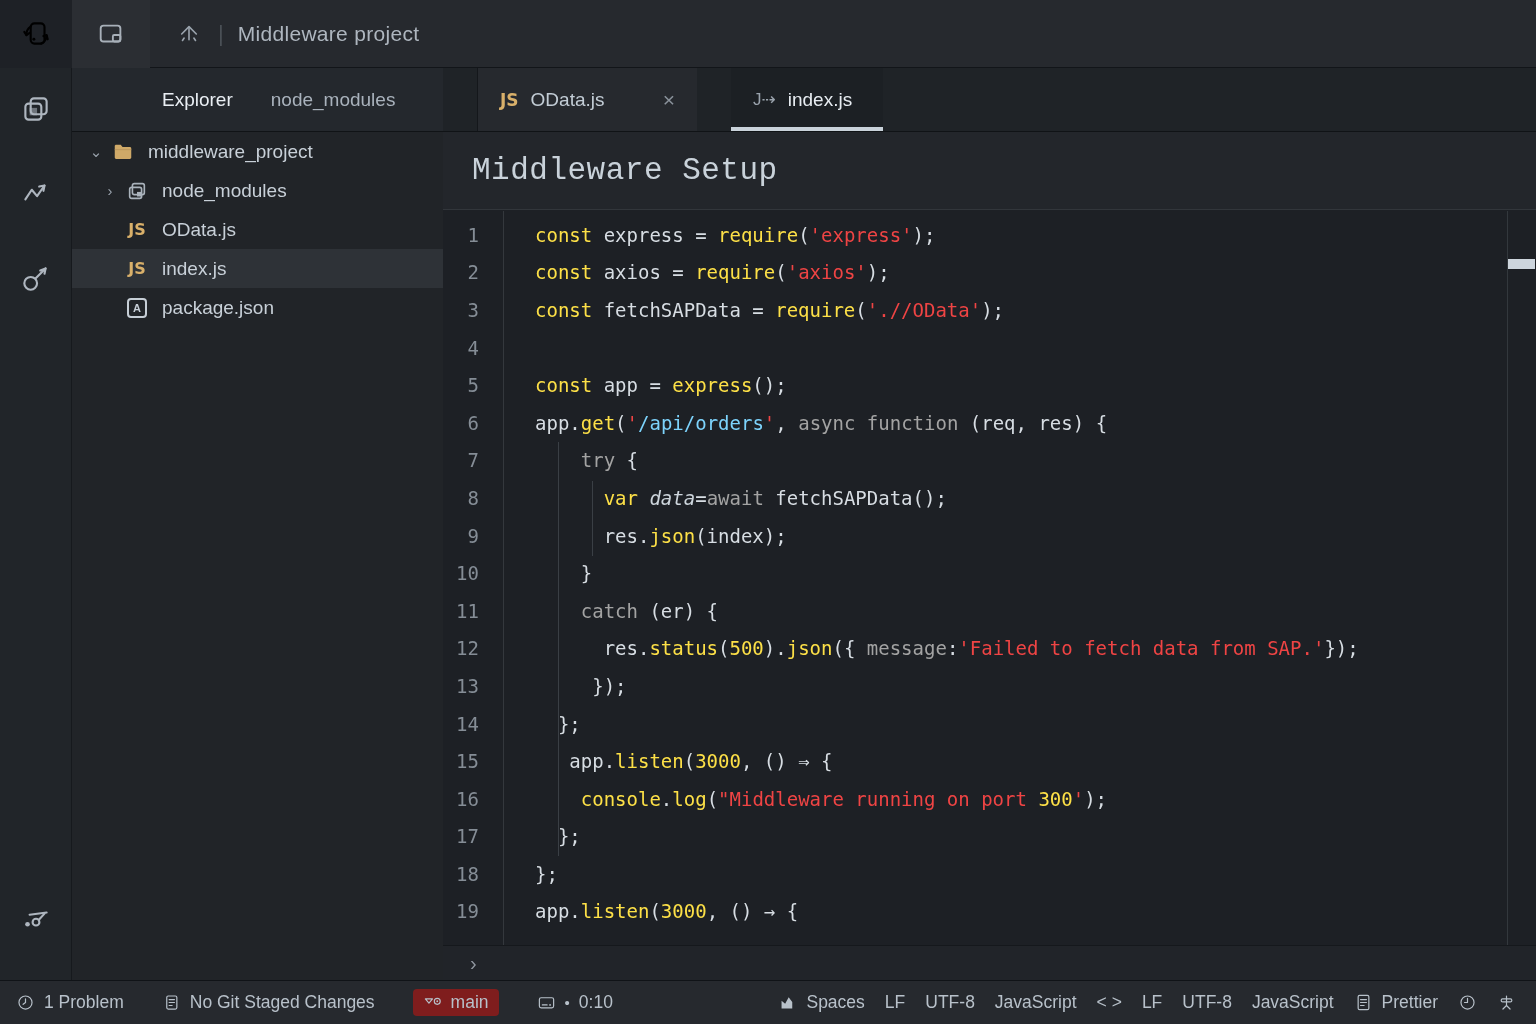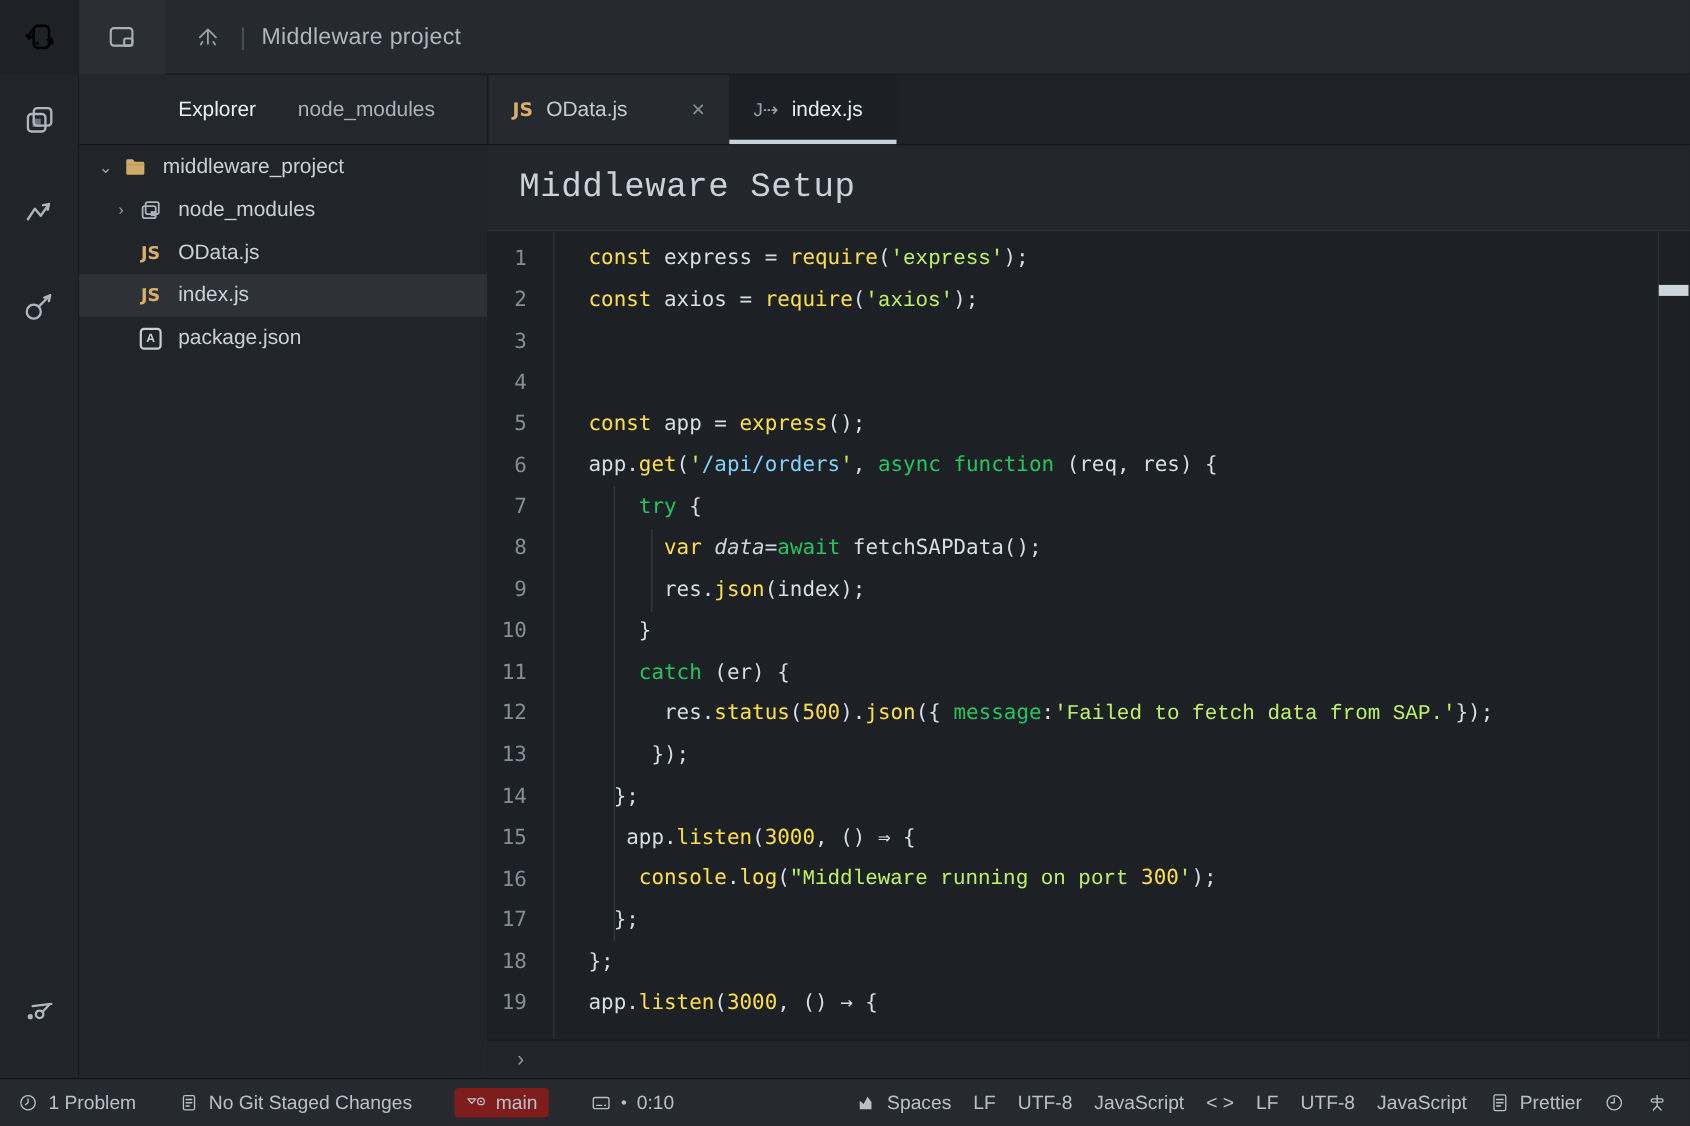--- a/index.html
+++ b/index.html
@@ -22,21 +22,21 @@
   #sidebar-toggle { width:78px; height:68px; background:#2b2e33; display:flex; align-items:center;
     justify-content:center; color:#a8b0b9; cursor:pointer; }
   #sidebar-toggle svg { width:30px; height:30px; }
   #home-btn { margin-left:26px; color:#9aa3ad; display:flex; cursor:pointer; }
   #home-btn svg { width:26px; height:26px; }
   #topbar-sep { color:#4a5056; font-size:22px; margin:0 14px 0 16px; }
   #window-title { color:#aeb6bf; font-size:21px; letter-spacing:.3px; }
 
   
   #band { position:absolute; left:72px; top:68px; right:0; height:64px; background:#1f2327;
-    border-bottom:1px solid #101316; display:flex; }
+    border-bottom:1px solid #101316; display:flex;gap:34px; }
   #panel-header { width:371px; height:100%; background:#24282d; display:flex; align-items:center;
     padding-left:90px; gap:38px; flex:none; }
   #explorer-label { color:#e9eef3; font-size:19px; cursor:pointer; }
   #folder-tab-label { color:#a9b2bc; font-size:19px; cursor:pointer; }
   .tab { height:100%; display:flex; align-items:center; padding:0 22px; gap:12px;
     font-size:19px; color:#c2ccd5; position:relative; cursor:pointer; flex:none; }
   #tab-odata { width:220px; background:#26292e; border-left:1px solid #14171b; }
   #tab-index { width:152px; background:#1c2024; color:#e8edf2; }
   .tab .js-badge { color:#d9b06a; font-weight:bold; font-size:17px; font-family:"DejaVu Sans", sans-serif; }
   .tab .jsgray-badge { color:#9aa3ad; font-size:17px; }
@@ -62,22 +62,22 @@
   #editor-heading { color:#c9d2da; font-size:31px; font-weight:500; letter-spacing:.5px;font-family:Liberation Mono, monospace; }
   #code-area { position:absolute; left:0; top:79px; right:0; bottom:35px; overflow:hidden;
     font-family:"DejaVu Sans Mono", monospace; font-size:19px; padding-top:5px; }
   .code-line { height:37.6px; display:flex; align-items:center; white-space:pre; }
   .gutter-num { width:56px; flex:none; text-align:right; color:#858d96; padding-right:20px; }
   .line-text { padding-left:36px; }
   #gutter-sep { position:absolute; left:60px; top:0; bottom:0; width:1px; background:#34383d; }
   .indent-guide { position:absolute; width:1px; background:#3a3f45; }
   .t-k { color:#fde047; }
   .t-p { color:#d7dde3; }
-  .t-s { color:#bef264;font-family:Liberation Mono, monospace; }
-  .t-c { color:#22c55e; }
+  .t-s { color:#ef4444; }
+  .t-c { color:#a3a3a3; }
   .t-g { color:#7dd3fc; }
   .t-i { color:#cdd5dc; font-style:italic; }
   #scrollbar { position:absolute; right:0; top:79px; bottom:35px; width:29px; border-left:1px solid #33383d; }
   #scroll-thumb { position:absolute; right:1px; top:48px; width:27px; height:10px; background:#cdd5dd; cursor:grab; }
   #editor-bottom-strip { position:absolute; left:0; bottom:0; right:0; height:35px; background:#212429;
     border-top:1px solid #15181c; display:flex; align-items:center; }
   #breadcrumb-chevron { color:#8f969f; font-size:20px; margin-left:27px; cursor:pointer; }
 
   
   #statusbar { position:absolute; left:0; bottom:0; width:1536px; height:44px; background:#26292e;
@@ -219,21 +219,21 @@
   <div id="editor-header">
     <span id="editor-heading">Middleware Setup</span>
   </div>
   <div id="code-area">
     <div id="gutter-sep"></div>
     <div class="indent-guide" style="left:115px; top:231px; height:414px;"></div>
     <div class="indent-guide" style="left:149px; top:270px; height:75px;"></div>
     <div id="code-lines">
         <div class="code-line"><span class="gutter-num">1</span><span class="line-text"><span class="t-k">const</span><span class="t-p"> express = </span><span class="t-k">require</span><span class="t-p">(</span><span class="t-s">'express'</span><span class="t-p">);</span></span></div>
         <div class="code-line"><span class="gutter-num">2</span><span class="line-text"><span class="t-k">const</span><span class="t-p"> axios = </span><span class="t-k">require</span><span class="t-p">(</span><span class="t-s">'axios'</span><span class="t-p">);</span></span></div>
-        <div class="code-line"><span class="gutter-num">3</span></div>
+        <div class="code-line"><span class="gutter-num">3</span><span class="line-text"><span class="t-k">const</span><span class="t-p"> fetchSAPData = </span><span class="t-k">require</span><span class="t-p">(</span><span class="t-s">'.//OData'</span><span class="t-p">);</span></span></div>
         <div class="code-line"><span class="gutter-num">4</span><span class="line-text"></span></div>
         <div class="code-line"><span class="gutter-num">5</span><span class="line-text"><span class="t-k">const</span><span class="t-p"> app = </span><span class="t-k">express</span><span class="t-p">();</span></span></div>
         <div class="code-line"><span class="gutter-num">6</span><span class="line-text"><span class="t-p">app.</span><span class="t-k">get</span><span class="t-p">(</span><span class="t-s">'</span><span class="t-g">/api/orders</span><span class="t-s">'</span><span class="t-p">, </span><span class="t-c">async</span><span class="t-p"> </span><span class="t-c">function</span><span class="t-p"> (req, res) {</span></span></div>
         <div class="code-line"><span class="gutter-num">7</span><span class="line-text"><span class="t-p">    </span><span class="t-c">try</span><span class="t-p"> {</span></span></div>
         <div class="code-line"><span class="gutter-num">8</span><span class="line-text"><span class="t-p">      </span><span class="t-k">var</span><span class="t-p"> </span><span class="t-i">data</span><span class="t-p">=</span><span class="t-c">await</span><span class="t-p"> fetchSAPData();</span></span></div>
         <div class="code-line"><span class="gutter-num">9</span><span class="line-text"><span class="t-p">      res.</span><span class="t-k">json</span><span class="t-p">(index);</span></span></div>
         <div class="code-line"><span class="gutter-num">10</span><span class="line-text"><span class="t-p">    }</span></span></div>
         <div class="code-line"><span class="gutter-num">11</span><span class="line-text"><span class="t-p">    </span><span class="t-c">catch</span><span class="t-p"> (er) {</span></span></div>
         <div class="code-line"><span class="gutter-num">12</span><span class="line-text"><span class="t-p">      res.</span><span class="t-k">status</span><span class="t-p">(</span><span class="t-k">500</span><span class="t-p">).</span><span class="t-k">json</span><span class="t-p">({ </span><span class="t-c">message</span><span class="t-p">:</span><span class="t-s">'Failed to fetch data from SAP.'</span><span class="t-p">});</span></span></div>
         <div class="code-line"><span class="gutter-num">13</span><span class="line-text"><span class="t-p">     });</span></span></div>

